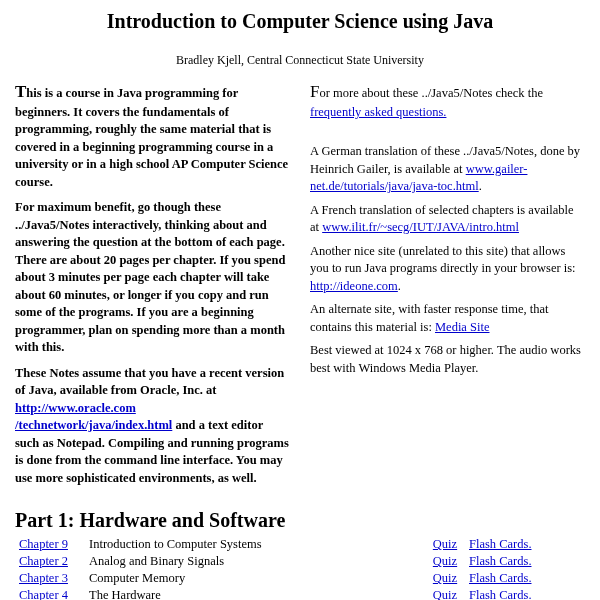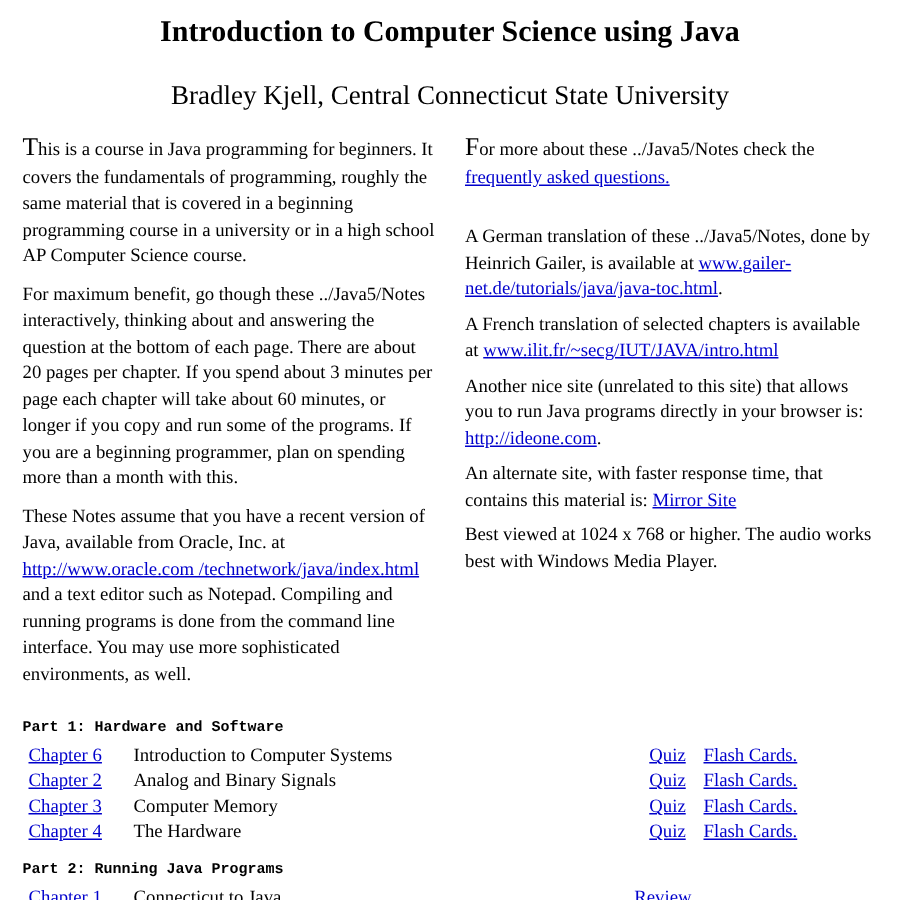--- a/index.html
+++ b/index.html
@@ -13,35 +13,36 @@
       padding: 10px 15px;
     }
     h1 {
       font-size: 20px;
       font-weight: bold;
       text-align: center;
       margin-bottom: 20px;
     }
     .subtitle {
       text-align: center;
-      font-size: 18px;
+      font-size: 12px;
       margin-bottom: 12px;
     }
     .intro-section {
       display: flex;
       gap: 20px;
       margin-bottom: 14px;
     }
     .intro-left, .intro-right {
       flex: 1;
       font-size: 12.5px;
       line-height: 1.4;
     }
     .intro-left p {
       margin-bottom: 8px;
+      font-weight: bold;
     }
     a { color: #00c; }
     .chapter-table {
       width: 100%;
       border-collapse: collapse;
       margin-bottom: 10px;
       font-size: 12.5px;
     }
     .chapter-table td {
       padding: 1px 4px;
@@ -54,54 +55,53 @@
       width: auto;
     }
     .chapter-table .ch-quiz {
       width: 40px;
       text-align: center;
     }
     .chapter-table .ch-extras {
       width: 120px;
     }
     .part-title {
-      font-size: 10px;
+      font-size: 20px;
       font-weight: bold;
       margin-top: 12px;
       margin-bottom: 4px;
-      font-family: Liberation Mono, monospace;
     }
   </style>
 </head>
 <body>
 
 <h1>Introduction to Computer Science using Java</h1>
 <div class="subtitle">Bradley Kjell, Central Connecticut State University</div>
 
 <div class="intro-section">
   <div class="intro-left">
     <p><span style="font-size:17px;font-family:serif;">T</span>his is a course in Java programming for beginners. It covers the fundamentals of programming, roughly the same material that is covered in a beginning programming course in a university or in a high school AP Computer Science course.</p>
     <p>For maximum benefit, go though these ../Java5/Notes interactively, thinking about and answering the question at the bottom of each page. There are about 20 pages per chapter. If you spend about 3 minutes per page each chapter will take about 60 minutes, or longer if you copy and run some of the programs. If you are a beginning programmer, plan on spending more than a month with this.</p>
     <p>These Notes assume that you have a recent version of Java, available from Oracle, Inc. at <a href="#">http://www.oracle.com /technetwork/java/index.html</a> and a text editor such as Notepad. Compiling and running programs is done from the command line interface. You may use more sophisticated environments, as well.</p>
   </div>
   <div class="intro-right">
     <p style="margin-bottom:22px;"><span style="font-size:17px;font-family:serif;">F</span>or more about these ../Java5/Notes check the <a href="#">frequently asked questions.</a></p>
     <p style="margin-bottom:6px;">A German translation of these ../Java5/Notes, done by Heinrich Gailer, is available at <a href="#">www.gailer-net.de/tutorials/java/java-toc.html</a>.</p>
     <p style="margin-bottom:6px;">A French translation of selected chapters is available at <a href="#">www.ilit.fr/~secg/IUT/JAVA/intro.html</a></p>
     <p style="margin-bottom:6px;">Another nice site (unrelated to this site) that allows you to run Java programs directly in your browser is: <a href="#">http://ideone.com</a>.</p>
-    <p style="margin-bottom:6px;">An alternate site, with faster response time, that contains this material is: <a href="#">Mirror Site</a></p>
+    <p style="margin-bottom:6px;">An alternate site, with faster response time, that contains this material is: <a href="#">Media Site</a></p>
     <p>Best viewed at 1024 x 768 or higher. The audio works best with Windows Media Player.</p>
   </div>
 </div>
 
 <div class="part-title">Part 1: Hardware and Software</div>
 <table class="chapter-table">
   <tbody>
       <tr>
-    <td class="ch-link"><a href="#">Chapter 6</a></td>
+    <td class="ch-link"><a href="#">Chapter 9</a></td>
     <td class="ch-desc">Introduction to Computer Systems</td>
     <td class="ch-quiz"><a href="#">Quiz</a></td>
     <td class="ch-extras"><a href="#">Flash Cards.</a></td>
   </tr>
   <tr>
     <td class="ch-link"><a href="#">Chapter 2</a></td>
     <td class="ch-desc">Analog and Binary Signals</td>
     <td class="ch-quiz"><a href="#">Quiz</a></td>
     <td class="ch-extras"><a href="#">Flash Cards.</a></td>
   </tr>

